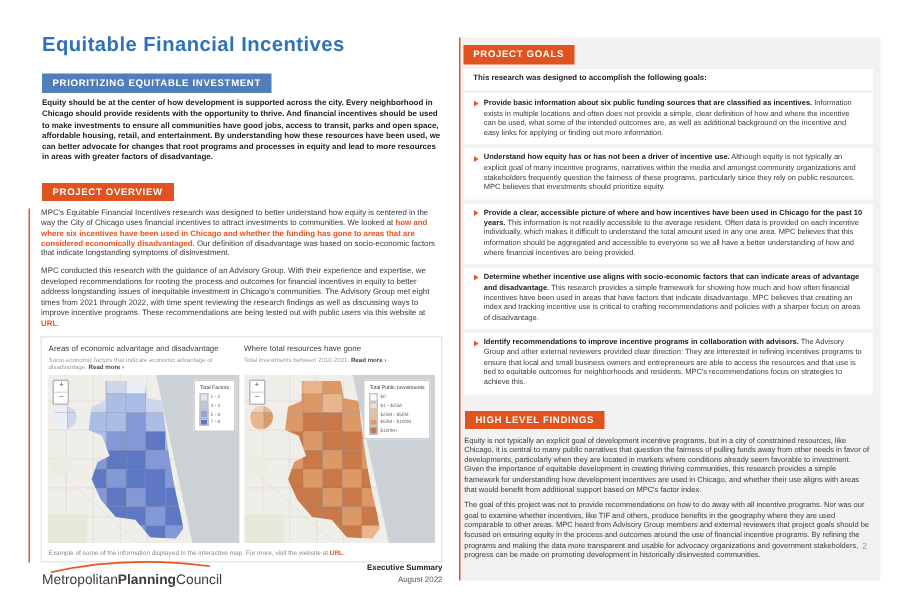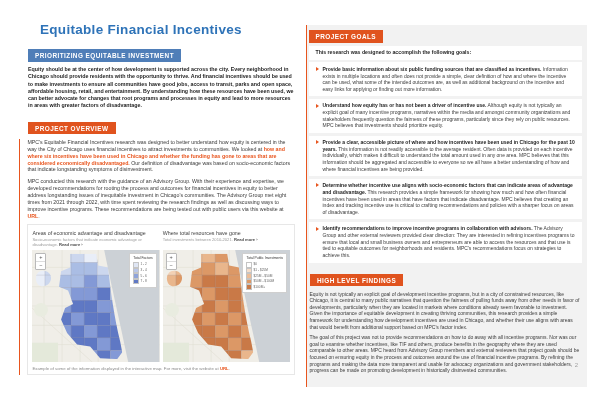--- a/index.html
+++ b/index.html
@@ -2,21 +2,21 @@
 <html><head>
 <meta charset="utf-8">
 <style>
   html,body{margin:0;padding:0;}
   body{width:600px;height:400px;position:relative;background:#ffffff;
        font-family:"Liberation Sans",sans-serif;color:#3b3b3b;overflow:hidden;}
   .page{position:absolute;inset:0;overflow:hidden;}
 
   
   .col-left{position:absolute;left:28px;top:22px;width:267px;}
-  .doc-title{font-size:13.5px;font-weight:bold;color:#2e73b8;letter-spacing:.3px;margin:0 12px 7px;}
+  .doc-title{font-size:13.5px;font-weight:bold;color:#2e73b8;letter-spacing:.3px;margin:0 0 7px;}
   .hbar{display:inline-block;font-size:6.4px;font-weight:bold;color:#fff;letter-spacing:.45px;
         padding:3px 7px 2.5px;}
   .hbar.blue{background:#4f7eb8;}
   .hbar.orange{background:#e0531e;}
   .lead-para{font-size:5.3px;line-height:1.38;font-weight:bold;color:#1d1d1d;margin:4px 0 7px;}
   .rule-wrap{border-left:1.6px solid #e8551e;margin-left:-9px;padding-left:7.4px;margin-top:4px;}
   .rule-wrap p{font-size:5.25px;line-height:1.32;margin:0 0 4.5px;color:#3b3b3b;}
   .hl{color:#e8551e;font-weight:bold;}
   .link{color:#e8551e;font-weight:bold;text-decoration:none;cursor:pointer;}
 
@@ -379,15 +379,27 @@
       <span class="txt"><b>Identify recommendations to improve incentive programs in collaboration with advisors.</b><span> The Advisory Group and other external reviewers provided clear direction: They are interested in refining incentives programs to ensure that local and small business owners and entrepreneurs are able to access the resources and that use is tied to equitable outcomes for neighborhoods and residents. MPC's recommendations focus on strategies to achieve this.</span></span>
     </div>
 
     <div class="findings">
       <div class="hbar orange">HIGH LEVEL FINDINGS</div>
       <p>Equity is not typically an explicit goal of development incentive programs, but in a city of constrained resources, like Chicago, it is central to many public narratives that question the fairness of pulling funds away from other needs in favor of developments, particularly when they are located in markets where conditions already seem favorable to investment. Given the importance of equitable development in creating thriving communities, this research provides a simple framework for understanding how development incentives are used in Chicago, and whether their use aligns with areas that would benefit from additional support based on MPC's factor index.</p>
       <p>The goal of this project was not to provide recommendations on how to do away with all incentive programs. Nor was our goal to examine whether incentives, like TIF and others, produce benefits in the geography where they are used comparable to other areas. MPC heard from Advisory Group members and external reviewers that project goals should be focused on ensuring equity in the process and outcomes around the use of financial incentive programs. By refining the programs and making the data more transparent and usable for advocacy organizations and government stakeholders, progress can be made on promoting development in historically disinvested communities.</p>
     </div>
   </div>
 
+  <div class="footer">
+    <div class="logo">
+      <svg class="swoosh" width="110" height="9" viewBox="0 0 110 9">
+        <path d="M2 8.5 Q 52 -3 108 4.5" stroke="#e8551e" stroke-width="1.1" fill="none"></path>
+      </svg>
+      <span>Metropolitan</span><b>Planning</b><span>Council</span>
+    </div>
+    <div class="docmeta">
+      <div class="b">Executive Summary</div>
+      <div>August 2022</div>
+    </div>
+  </div>
 
   <div class="pageno">2</div>
 </div>
 
 </body></html>

